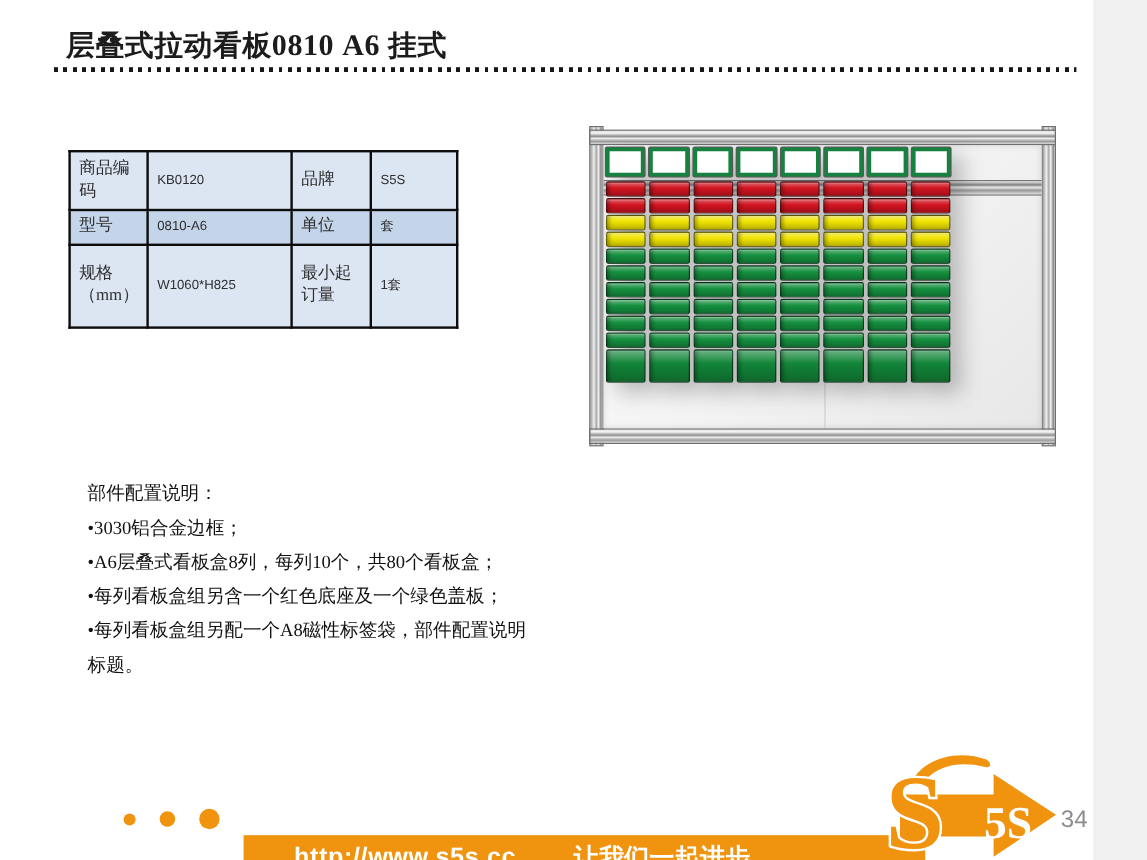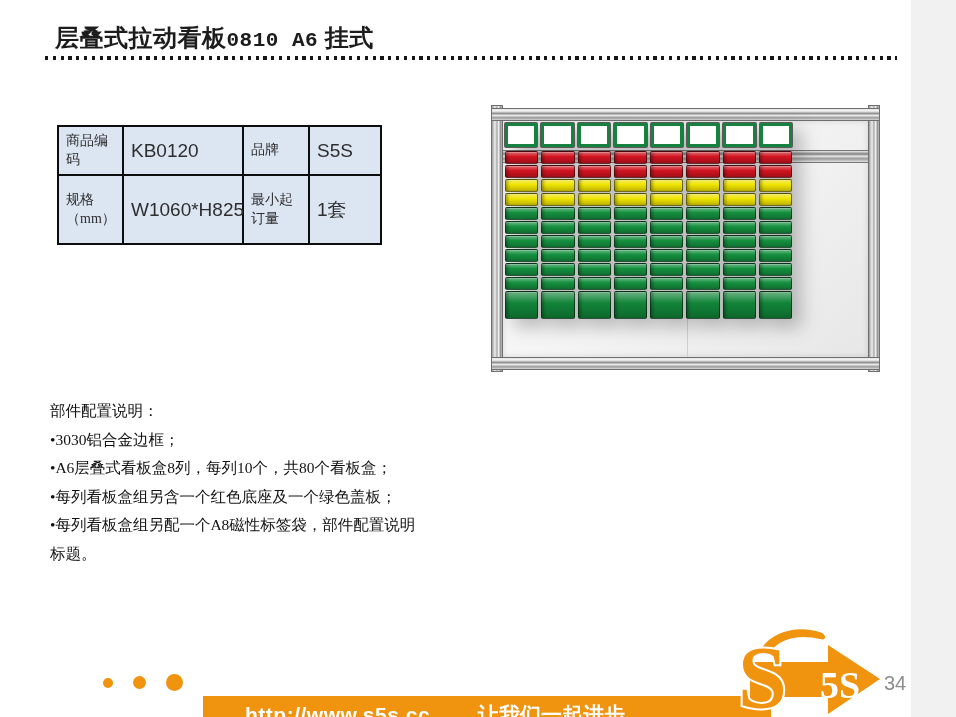--- a/index.html
+++ b/index.html
@@ -9,34 +9,34 @@
     --table-light:#dce6f2;
     --strip:#f1f1f1;
   }
   *{box-sizing:border-box;margin:0;padding:0;}
   body{background:#e9e9e9;font-family:"Liberation Serif","DejaVu Serif",serif;}
   .slide{position:relative;width:956px;height:717px;background:#ffffff;overflow:hidden;}
   .right-strip{position:absolute;left:911px;top:0;width:45px;height:717px;background:var(--strip);}
 
   
   .title{position:absolute;left:55px;top:22px;font-weight:bold;color:#1c1c1c;font-size:24px;letter-spacing:.5px;white-space:nowrap;}
-  .title .model{font-family:Liberation Mono, monospace;font-size:21px;}
+  .title .model{font-family:Liberation Serif, serif;font-size:25px;}
   .dotted-line{position:absolute;left:45px;top:56px;width:852px;height:4px;
     background-image:repeating-linear-gradient(90deg,#161616 0 3.2px,transparent 3.2px 7.8px);}
 
   
   table.spec{position:absolute;left:57px;top:125px;width:323px;border-collapse:collapse;table-layout:fixed;
     font-size:14px;color:#2e2e2e;}
   table.spec td{border:2px solid #0d0d0d;padding:4px 7px;vertical-align:middle;white-space:pre-line;line-height:1.35;}
   table.spec tr.hdr td{background:var(--table-header);height:43px;}
   table.spec tr.r1 td{background:var(--table-light);height:49px;}
   table.spec tr.r2 td{background:var(--table-band);height:26px;}
   table.spec tr.r3 td{background:var(--table-light);height:69px;}
   table.spec .c1{width:65px;} table.spec .c2{width:120px;} table.spec .c3{width:66px;} table.spec .c4{width:72px;}
-  table.spec .val{font-family:"Liberation Sans","DejaVu Sans",sans-serif;font-size:19px;}
+  table.spec .val{font-family:"Liberation Sans","DejaVu Sans",sans-serif;font-size:11px;}
 
   
   .product{position:absolute;left:487px;top:103px;width:397px;height:272px;}
   .metal-h{position:absolute;left:4px;width:389px;height:13px;border:1px solid #6f6f6f;
     background:linear-gradient(180deg,#e3e3e3 0%,#f5f5f5 18%,#8d8d8d 42%,#ededed 58%,#9a9a9a 80%,#dadada 100%);}
   .rail-top{top:5px;} .rail-bottom{top:254px;}
   .metal-v{position:absolute;top:2px;width:12px;height:267px;border:1px solid #6f6f6f;
     background:linear-gradient(90deg,#9a9a9a 0%,#efefef 30%,#a8a8a8 50%,#f4f4f4 66%,#888888 88%,#cccccc 100%);}
   .post-left{left:4px;} .post-right{left:381px;}
   .board{position:absolute;left:16px;top:18px;width:365px;height:236px;
@@ -50,21 +50,21 @@
   .krow{display:flex;gap:3px;margin-bottom:1px;}
   .krow.labels{gap:4px;margin-bottom:4px;height:24px;}
   .kwin{flex:1;background:#ffffff;border:3px solid var(--label-green,#17813f);box-shadow:0 0 0 1px #5a5a5a;border-radius:1px;}
   .kbox{flex:1;border:1px solid rgba(0,0,0,.55);border-radius:2px;
     background-image:linear-gradient(180deg,rgba(255,255,255,.38) 0%,rgba(255,255,255,0) 42%,rgba(0,0,0,.22) 100%);
     background-color:var(--c,#15903f);
     box-shadow:inset 3px 0 3px -1px rgba(0,0,0,.28), inset 0 1px 0 rgba(255,255,255,.25);}
 
   
   .config{position:absolute;left:50px;top:401px;color:#111;font-size:15.5px;}
-  .config div{height:28.6px;white-space:nowrap;}
+  .config div{height:28.6px;white-space:nowrap;margin-left:23px;}
 
   
   .dot{position:absolute;border-radius:50%;background:var(--accent);}
   .dot1{left:103px;top:678px;width:10px;height:10px;}
   .dot2{left:133px;top:676px;width:13px;height:13px;}
   .dot3{left:166px;top:674px;width:17px;height:17px;}
   .footer-bar{position:absolute;left:203px;top:696px;width:568px;height:37px;background:var(--accent);
     display:flex;align-items:center;padding-left:42px;gap:48px;color:#ffffff;
     font-family:"Liberation Sans","DejaVu Sans",sans-serif;font-weight:bold;font-size:21px;}
   .footer-bar .url{letter-spacing:.5px;cursor:pointer;}
@@ -85,20 +85,26 @@
 
   <table class="spec">
     <tbody>
     <tr class="r1">
       <td class="c1">商品编
 码</td>
       <td class="c2 val">KB0120</td>
       <td class="c3">品牌</td>
       <td class="c4 val">S5S</td>
     </tr>
+    <tr class="r2">
+      <td class="c1">型号</td>
+      <td class="c2 val">0810-A6</td>
+      <td class="c3">单位</td>
+      <td class="c4 val">套</td>
+    </tr>
     <tr class="r3">
       <td class="c1">规格
 （mm）</td>
       <td class="c2 val">W1060*H825</td>
       <td class="c3">最小起
 订量</td>
       <td class="c4 val">1套</td>
     </tr>
   </tbody>
     </table>

